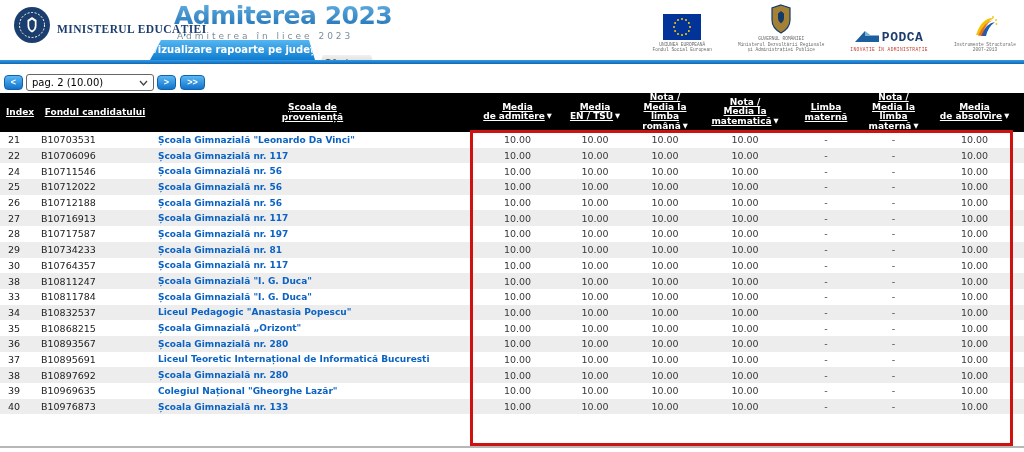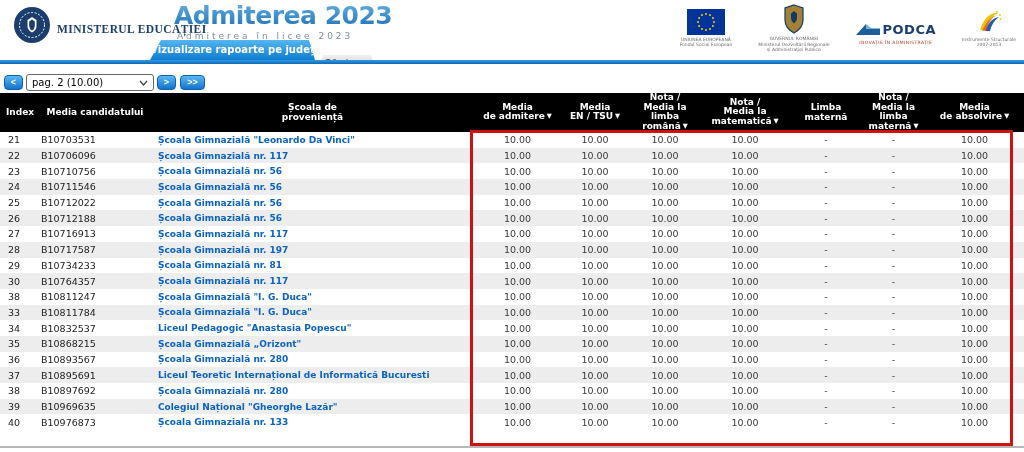--- a/index.html
+++ b/index.html
@@ -41,21 +41,21 @@
     font-size:10px; color:#4a4a4a;
     background:linear-gradient(180deg,#f0f0f0 0%,#c2c2c2 100%);
     clip-path:polygon(7px 0, calc(100% - 5px) 0, 100% 100%, 0 100%);
   }
   .blue-bar {
     position:absolute; left:0; top:60px; width:1024px; height:4px;
     background:linear-gradient(180deg,#2f9ce8,#1166b4);
   }
 
   
-  .partner-logos { position:absolute; right:8px; top:4px; display:flex; align-items:center; gap:26px; }
+  .partner-logos { position:absolute; right:8px; top:4px; display:flex; align-items:flex-end; gap:26px;font-family:Liberation Mono, monospace; }
   .logo-item { display:flex; flex-direction:column; align-items:center; }
   .logo-caption {
     margin-top:2px; font-size:4.5px; line-height:5.5px; color:#6b6b6b;
     text-align:center; white-space:pre-line;
   }
   .podca-row { display:flex; align-items:center; gap:3px; margin-top:10px; }
   .podca-word { font-size:13px; font-weight:bold; color:#1c3e6e; letter-spacing:.5px; }
   .podca-caption { color:#c0392b; letter-spacing:.4px; }
 
   
@@ -79,21 +79,21 @@
   
   .data-table {
     position:absolute; left:0; top:93px; width:1024px;
     border-collapse:collapse; table-layout:fixed;
   }
   .data-table thead th {
     background:#000; color:#fff; font-size:9px; font-weight:bold;
     line-height:9.5px; vertical-align:middle; text-align:center;
     height:39px; padding:0;
   }
-  .th-label { white-space:pre-line; }
+  .th-label { white-space:pre-line;text-decoration:underline; }
   .sort-arrow { font-size:6.5px; margin-left:2px; position:relative; top:-1px; }
   .data-table tbody tr { height:15.7px; }
   .data-table tbody tr:nth-child(even) { background:#ededed; }
   .data-table tbody td { padding:0; font-size:9.5px; color:#3a3a3a; vertical-align:middle; }
   .data-table td.c0 { padding-left:8px; color:#222; }
   .data-table td.c1 { padding-left:1px; color:#222; }
   .data-table td.c2 { padding-left:8px; font-size:9px; font-weight:bold; color:#0a62c4; cursor:pointer; }
   .data-table td.c3,.data-table td.c4,.data-table td.c5,.data-table td.c6,
   .data-table td.c7,.data-table td.c8,.data-table td.c9 { text-align:center; }
   .table-bottom-line { position:absolute; left:0; top:446px; width:1024px; height:2px; background:#b7b7b7; }
@@ -205,21 +205,21 @@
         <col style="width:70px">
         <col style="width:70px">
       <col style="width:90px">
         <col style="width:72px">
         <col style="width:63px">
       <col style="width:99px">
     </colgroup>
     <thead>
       <tr>
           <th><span class="th-label">Index</span></th>
-          <th><span class="th-label">Media candidatului</span></th>
+          <th><span class="th-label">Fondul candidatului</span></th>
           <th><span class="th-label">Școala de
 proveniență</span></th>
           <th><span class="th-label">Media
 de admitere</span><span class="sort-arrow">▼</span></th>
           <th><span class="th-label">Media
 EN / TSU</span><span class="sort-arrow">▼</span></th>
           <th><span class="th-label">Nota /
 Media la
 limba
 română</span><span class="sort-arrow">▼</span></th>
@@ -255,32 +255,20 @@
           <td class="c2">Școala Gimnazială nr. 117</td>
           <td class="c3">10.00</td>
           <td class="c4">10.00</td>
           <td class="c5">10.00</td>
           <td class="c6">10.00</td>
           <td class="c7">-</td>
           <td class="c8">-</td>
           <td class="c9">10.00</td>
         </tr>
         <tr>
-          <td class="c0">23</td>
-          <td class="c1">B10710756</td>
-          <td class="c2">Școala Gimnazială nr. 56</td>
-          <td class="c3">10.00</td>
-          <td class="c4">10.00</td>
-          <td class="c5">10.00</td>
-          <td class="c6">10.00</td>
-          <td class="c7">-</td>
-          <td class="c8">-</td>
-          <td class="c9">10.00</td>
-        </tr>
-        <tr>
           <td class="c0">24</td>
           <td class="c1">B10711546</td>
           <td class="c2">Școala Gimnazială nr. 56</td>
           <td class="c3">10.00</td>
           <td class="c4">10.00</td>
           <td class="c5">10.00</td>
           <td class="c6">10.00</td>
           <td class="c7">-</td>
           <td class="c8">-</td>
           <td class="c9">10.00</td>

